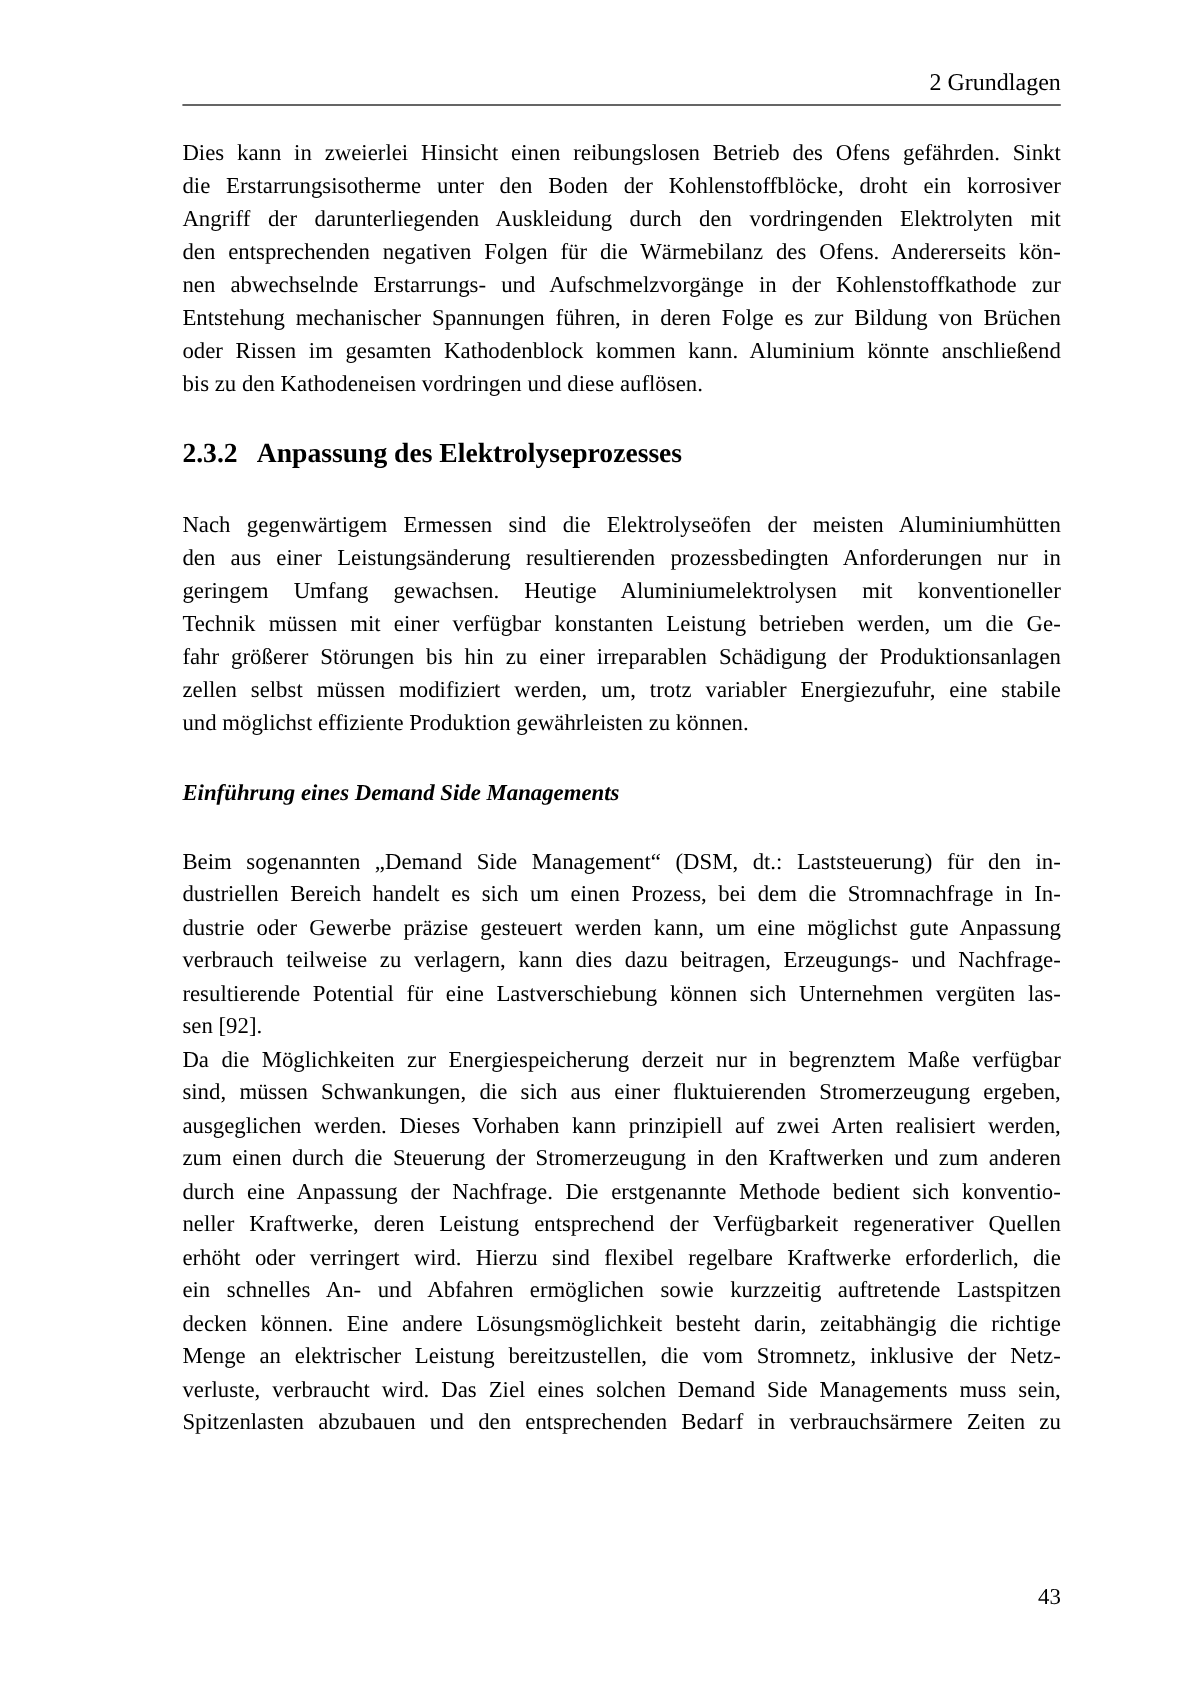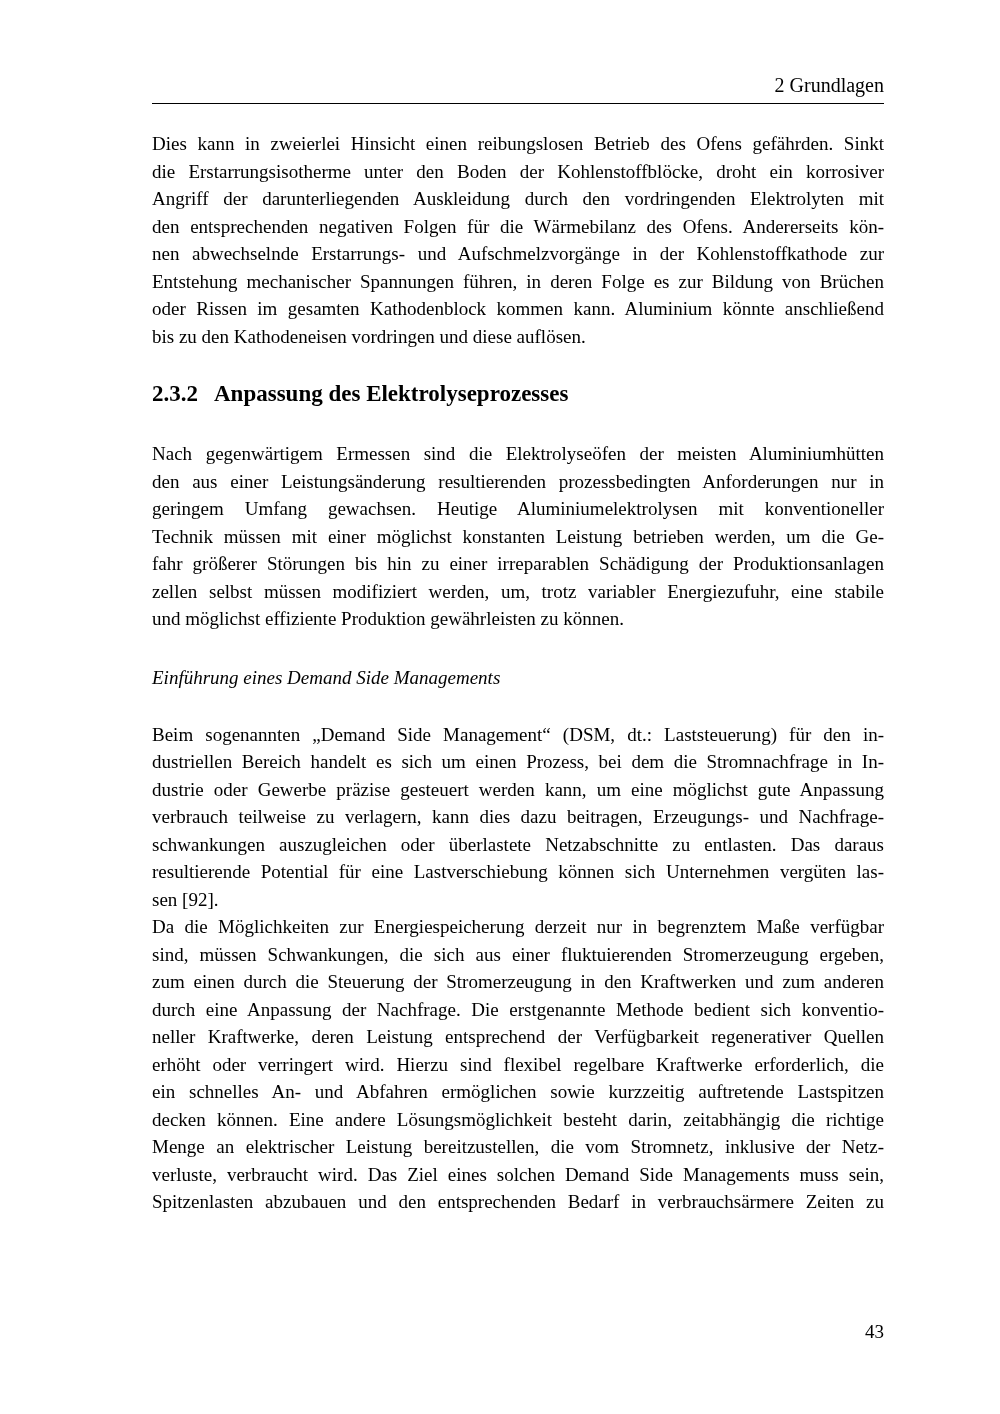--- a/index.html
+++ b/index.html
@@ -11,21 +11,20 @@
     background: #ffffff;
     color: #000000;
     font-family: "Liberation Serif", "DejaVu Serif", serif;
     overflow: hidden;
   }
   .content {
     position: absolute;
     left: 152px;
     top: 0;
     width: 732px;
-    margin-top: 16px;
   }
   .running-header {
     padding-top: 57px;
     text-align: right;
     font-size: 20px;
     line-height: 25px;
   }
   .header-rule {
     margin-top: 5px;
     border-bottom: 1.5px solid #000000;
@@ -47,21 +46,21 @@
     margin-top: 29px;
     font-size: 23px;
     font-weight: bold;
     line-height: 30px;
   }
   .sec-num { margin-right: 16px; }
   .p2 { margin-top: 31px; }
   .subheading {
     margin-top: 32px;
     font-size: 19px;
-    font-weight: normal;
+    font-weight: bold;
     font-style: italic;
     line-height: 26px;
   }
   .p3 { margin-top: 30px; }
   .p4 { margin-top: 0; }
   .page-number {
     position: absolute;
     top: 1320px;
     right: 116px;
     font-size: 19px;
@@ -91,41 +90,41 @@
       </div>
 
     <h2 class="section-heading">
       <span class="sec-num">2.3.2</span><span class="sec-title">Anpassung des Elektrolyseprozesses</span>
     </h2>
 
     <div class="para p2">
         <div class="line">Nach gegenwärtigem Ermessen sind die Elektrolyseöfen der meisten Aluminiumhütten</div>
         <div class="line">den aus einer Leistungsänderung resultierenden prozessbedingten Anforderungen nur in</div>
         <div class="line">geringem Umfang gewachsen. Heutige Aluminiumelektrolysen mit konventioneller</div>
-        <div class="line">Technik müssen mit einer möglichst konstanten Leistung betrieben werden, um die Ge-</div>
+        <div class="line">Technik müssen mit einer verfügbar konstanten Leistung betrieben werden, um die Ge-</div>
         <div class="line">fahr größerer Störungen bis hin zu einer irreparablen Schädigung der Produktionsanlagen</div>
         <div class="line">zellen selbst müssen modifiziert werden, um, trotz variabler Energiezufuhr, eine stabile</div>
         <div class="line line-last">und möglichst effiziente Produktion gewährleisten zu können.</div>
       </div>
 
     <div class="subheading">Einführung eines Demand Side Managements</div>
 
     <div class="para p3">
         <div class="line">Beim sogenannten „Demand Side Management“ (DSM, dt.: Laststeuerung) für den in-</div>
         <div class="line">dustriellen Bereich handelt es sich um einen Prozess, bei dem die Stromnachfrage in In-</div>
         <div class="line">dustrie oder Gewerbe präzise gesteuert werden kann, um eine möglichst gute Anpassung</div>
         <div class="line">verbrauch teilweise zu verlagern, kann dies dazu beitragen, Erzeugungs- und Nachfrage-</div>
-        <div class="line">schwankungen auszugleichen oder überlastete Netzabschnitte zu entlasten. Das daraus</div>
         <div class="line">resultierende Potential für eine Lastverschiebung können sich Unternehmen vergüten las-</div>
         <div class="line line-last">sen [92].</div>
       </div>
 
     <div class="para p4">
         <div class="line">Da die Möglichkeiten zur Energiespeicherung derzeit nur in begrenztem Maße verfügbar</div>
         <div class="line">sind, müssen Schwankungen, die sich aus einer fluktuierenden Stromerzeugung ergeben,</div>
+        <div class="line">ausgeglichen werden. Dieses Vorhaben kann prinzipiell auf zwei Arten realisiert werden,</div>
         <div class="line">zum einen durch die Steuerung der Stromerzeugung in den Kraftwerken und zum anderen</div>
         <div class="line">durch eine Anpassung der Nachfrage. Die erstgenannte Methode bedient sich konventio-</div>
         <div class="line">neller Kraftwerke, deren Leistung entsprechend der Verfügbarkeit regenerativer Quellen</div>
         <div class="line">erhöht oder verringert wird. Hierzu sind flexibel regelbare Kraftwerke erforderlich, die</div>
         <div class="line">ein schnelles An- und Abfahren ermöglichen sowie kurzzeitig auftretende Lastspitzen</div>
         <div class="line">decken können. Eine andere Lösungsmöglichkeit besteht darin, zeitabhängig die richtige</div>
         <div class="line">Menge an elektrischer Leistung bereitzustellen, die vom Stromnetz, inklusive der Netz-</div>
         <div class="line">verluste, verbraucht wird. Das Ziel eines solchen Demand Side Managements muss sein,</div>
         <div class="line">Spitzenlasten abzubauen und den entsprechenden Bedarf in verbrauchsärmere Zeiten zu</div>
       </div>

